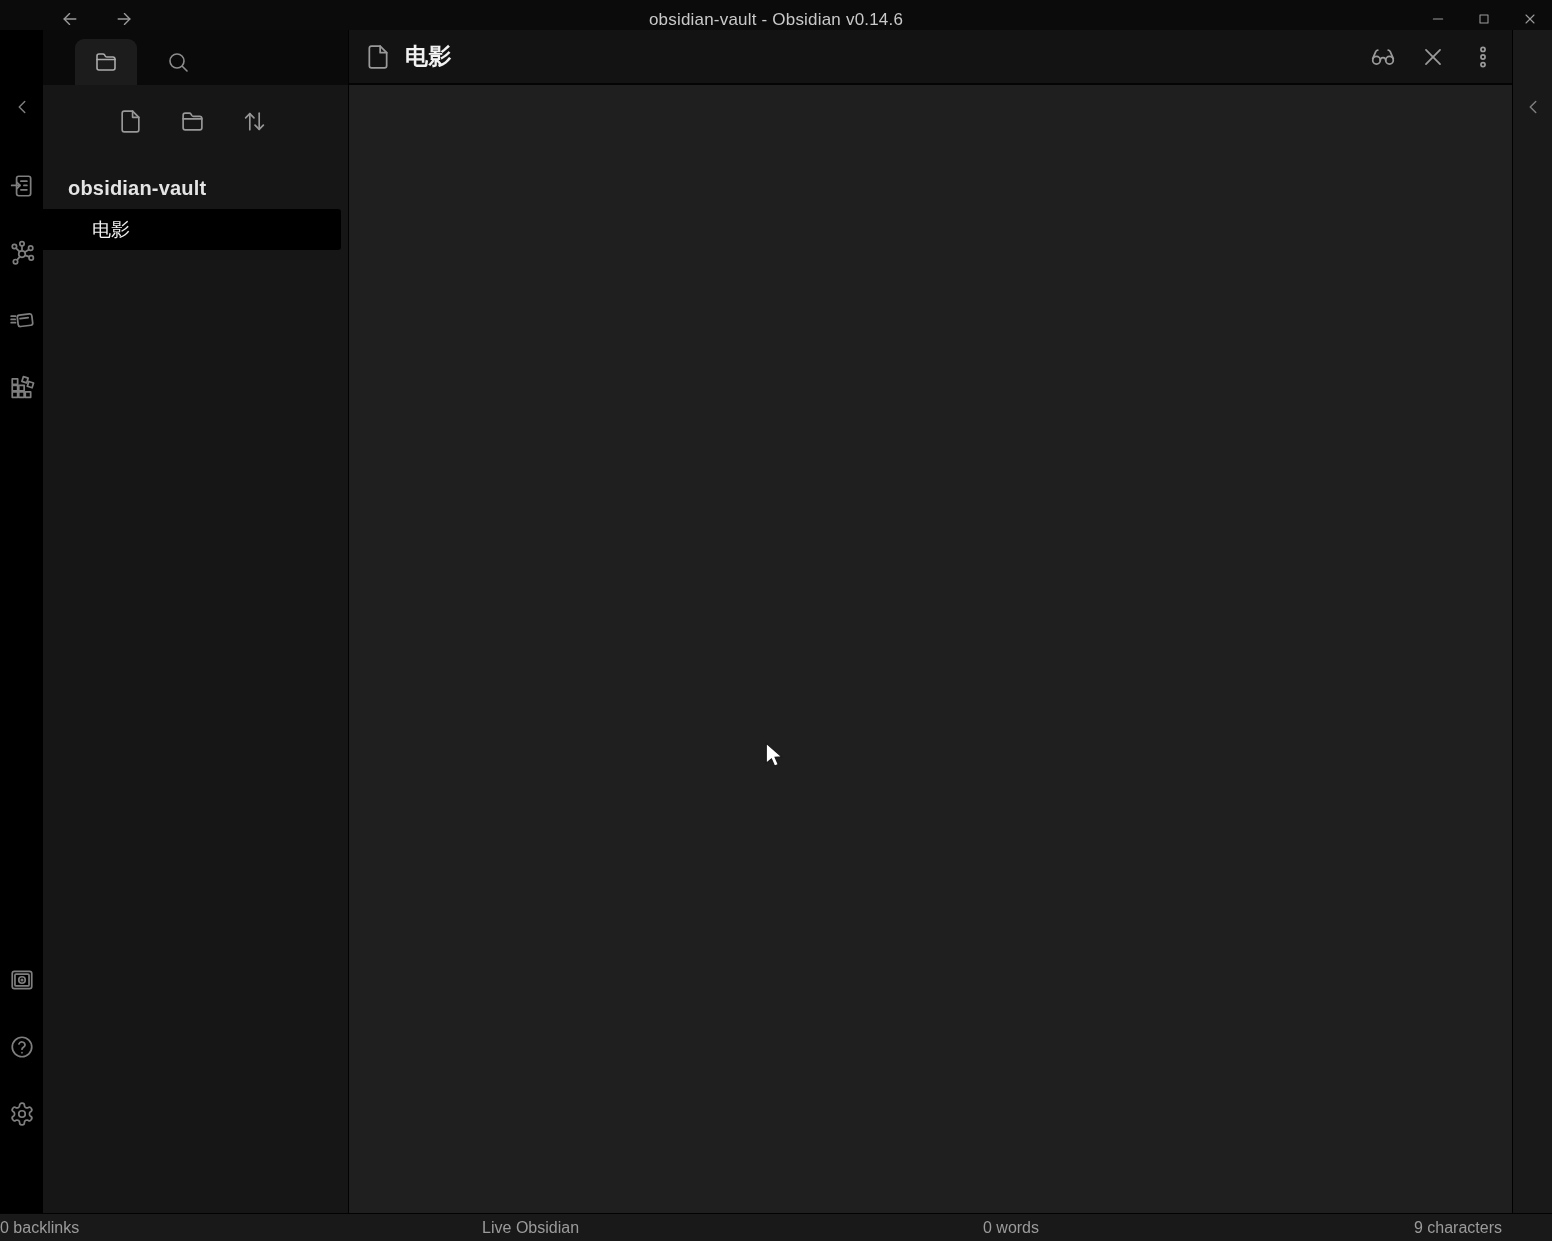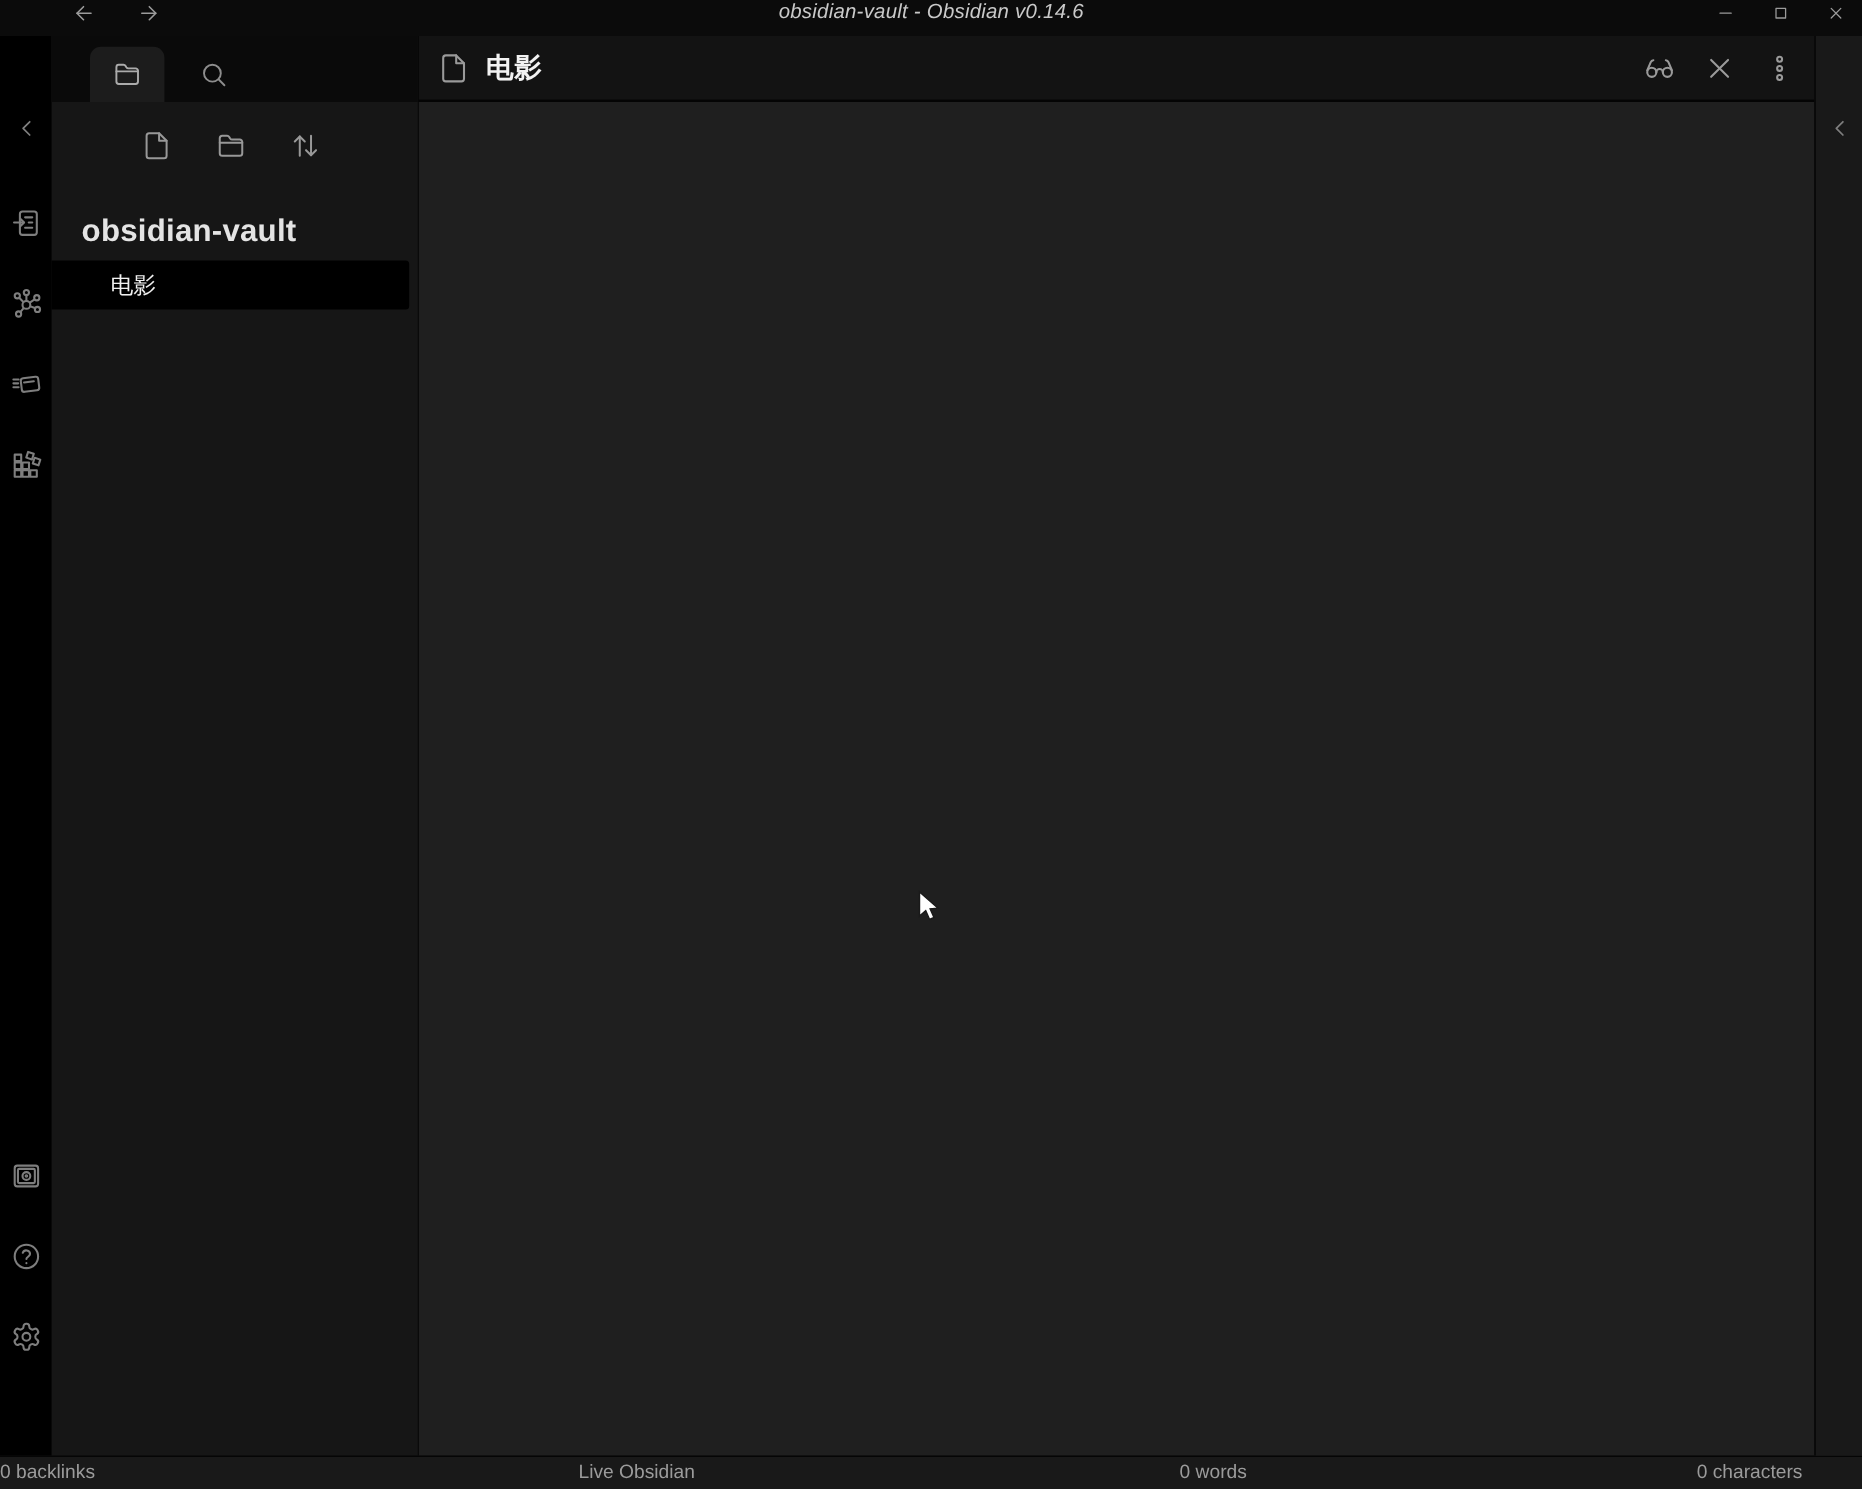--- a/index.html
+++ b/index.html
@@ -7,21 +7,21 @@
   body {
     font-family:"Liberation Sans","DejaVu Sans",sans-serif;
     background:#1f1f1f; color:#dadada;
     position:relative;
   }
   .app { display:flex; flex-direction:column; width:1552px; height:1241px; }
 
   
   .titlebar {
     height:30px; background:#0b0b0b; flex:0 0 30px;
-    display:flex; align-items:flex-start; position:relative;font-style:italic;
+    display:flex; align-items:flex-end; position:relative;
   }
   .nav-arrows { display:flex; align-items:center; gap:26px; margin-left:56px; }
   .tb-btn { width:28px; height:22px; display:flex; align-items:center; justify-content:center; color:#9b9b9b; background:none; border:none; cursor:default; }
   .tb-btn svg { width:20px; height:20px; }
   .tb-title {
     position:absolute; left:0; right:0; text-align:center;
     font-size:17px; color:#c9c9c9; pointer-events:none; letter-spacing:.2px;
   }
   .win-controls { margin-left:auto; display:flex; align-items:center; gap:18px; padding-right:8px; }
   .win-controls .tb-btn svg { width:16px; height:16px; }
@@ -50,21 +50,21 @@
   .side-tab.active { left:32px; background:#1c1c1c; border-radius:9px 9px 0 0; color:#ababab; }
   .side-tab.inactive { left:104px; }
   .side-tab svg { width:24px; height:24px; }
 
   .side-body { flex:1; background:#161616; }
   .nav-actions { display:flex; margin:22px 0 0 72px; gap:32px; }
   .nav-action { width:30px; height:28px; display:flex; align-items:center; justify-content:center; color:#989898; background:none; border:none; cursor:default; }
   .nav-action svg { width:25px; height:25px; }
 
   .vault-title {
-    margin:42px 0 0 25px; font-size:26px; font-weight:600; color:#e4e4e4; letter-spacing:.2px;
+    margin:42px 0 0 25px; font-size:20px; font-weight:600; color:#e4e4e4; letter-spacing:.2px;
   }
   .file-item {
     margin-top:9px; height:41px; width:calc(100% - 7px);
     background:#000; border-radius:0 3px 3px 0;
     display:flex; align-items:center; padding-left:49px;
     font-size:19px; color:#f0f0f0; cursor:default;
   }
 
   
   .editor { flex:1 1 auto; display:flex; flex-direction:column; min-width:0; }
@@ -307,20 +307,20 @@
             <polyline points="15 18 9 12 15 6"></polyline>
           </svg>
       </button>
     </div>
   </div>
 
   <div class="statusbar">
     <span class="status-item backlinks">0 backlinks</span>
     <span class="status-item mode">Live Obsidian</span>
     <span class="status-item words">0 words</span>
-    <span class="status-item chars">0 characters</span>
+    <span class="status-item chars">9 characters</span>
   </div>
 
 </div>
 
 <svg class="cursor" viewBox="0 0 24 28">
   <path d="M3.5 2 L3.5 19.5 L8 15.6 L10.8 22 L14 20.6 L11.2 14.3 L17 13.8 Z" fill="#ffffff" stroke="#1a1a1a" stroke-width="1"></path>
 </svg>
 
 </body></html>

